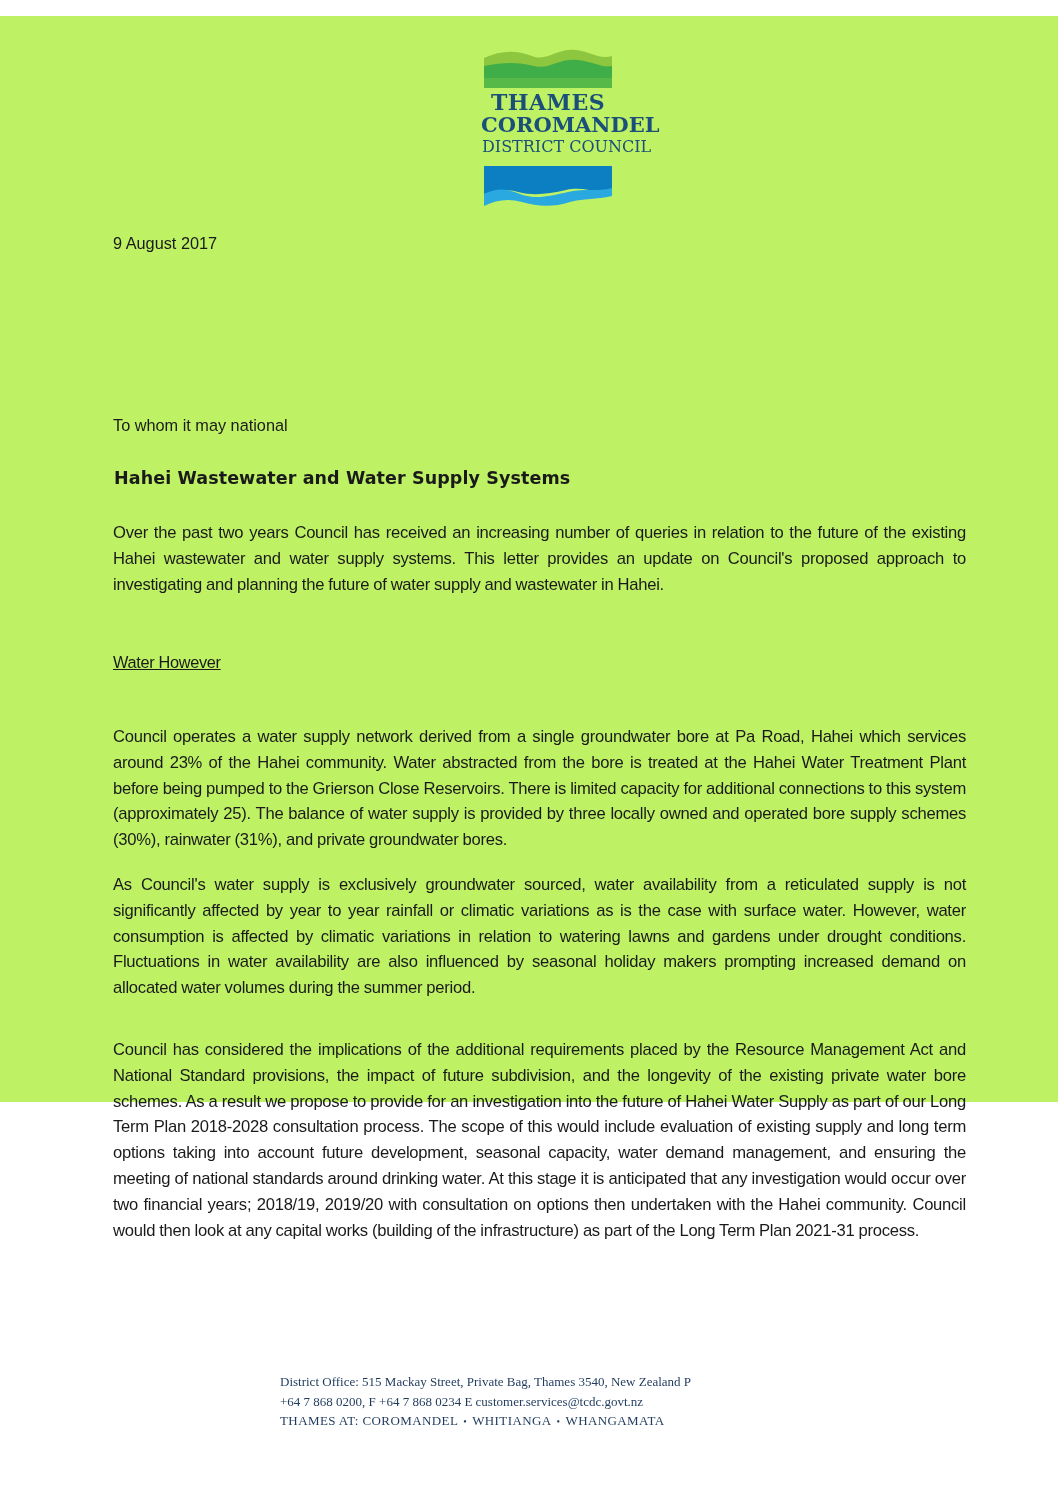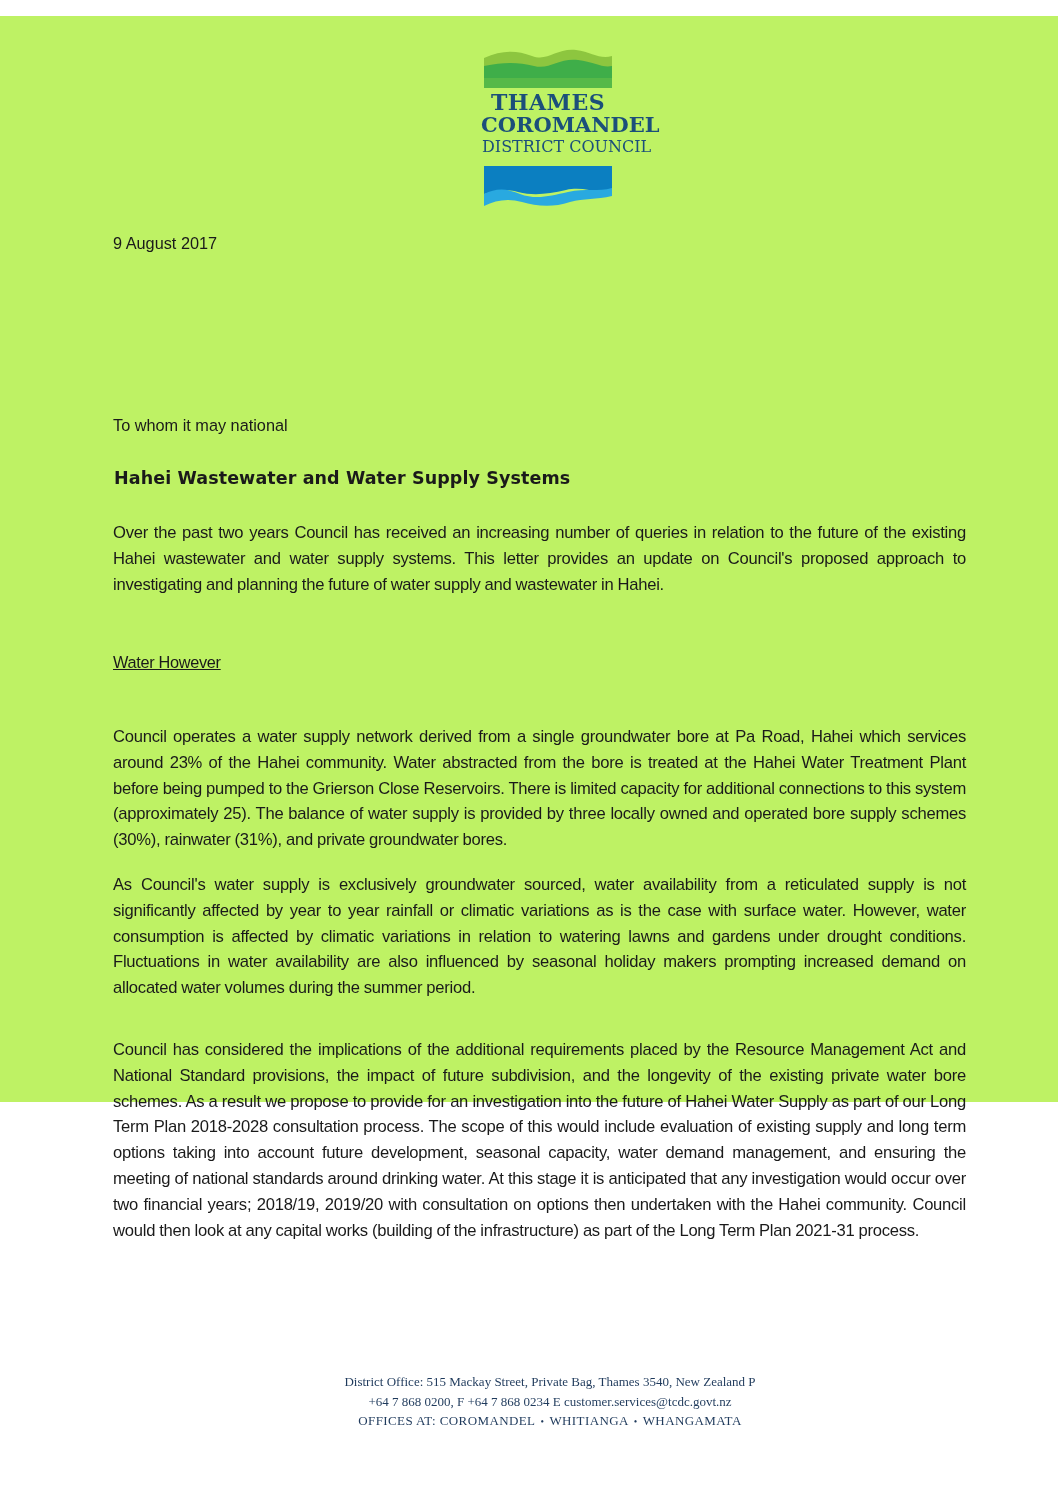--- a/index.html
+++ b/index.html
@@ -20,21 +20,21 @@
     .salutation { position: absolute; left: 113px; top: 400px; }
     .heading { position: absolute; left: 114px; top: 452px; font-family: "DejaVu Sans", sans-serif; font-size: 17.5px; font-weight: bold; color: #1a1a1a; letter-spacing: 0.1px; }
 
     .para { position: absolute; left: 113px; width: 853px; text-align: justify; line-height: 25.8px; font-family: "Liberation Sans Narrow", "Liberation Sans", sans-serif; font-size: 16.6px; letter-spacing: -0.25px; word-spacing: -0.3px; }
     .p1 { top: 504px; }
     .subhead { position: absolute; left: 113px; top: 637px; text-decoration: underline; font-family: "Liberation Sans", sans-serif; font-size: 16.3px; letter-spacing: -0.3px; }
     .p2 { top: 660px; margin-top: 48px; }
     .p3 { top: 840px; margin-top: 16px; }
     .p4 { top: 1021px; }
 
-    .footer { position: absolute; left: 280px; top: 1356px; width: 540px; text-align: center; font-family: "Liberation Serif", serif; color: #1f3a5c; font-size: 13px; line-height: 19.5px; }
+    .footer { position: absolute; left: 280px; top: 1356px; width: 540px; text-align: left; font-family: "Liberation Serif", serif; color: #1f3a5c; font-size: 13px; line-height: 19.5px; }
     .footer .offices { letter-spacing: 0.4px; }
     .dot { font-size: 10px; padding: 0 5px; vertical-align: middle; }
   </style>
 </head>
 <body>
 
 <div class="page">
 
   <div class="logo">
     <svg class="logo-green" viewBox="0 0 128 44">
@@ -62,18 +62,18 @@
 
   <div class="subhead">Water However</div>
   <div class="para p2">Council operates a water supply network derived from a single groundwater bore at Pa Road, Hahei which services around 23% of the Hahei community.  Water abstracted from the bore is treated at the Hahei Water Treatment Plant before being pumped to the Grierson Close Reservoirs.  There is limited capacity for additional connections to this system (approximately 25). The balance of water supply is provided by three locally owned and operated bore supply schemes (30%), rainwater (31%), and private groundwater bores.</div>
   <div class="para p3">As Council's water supply is exclusively groundwater sourced, water availability from a reticulated supply is not significantly affected by year to year rainfall or climatic variations as is the case with surface water.  However, water consumption is affected by climatic variations in relation to watering lawns and gardens under drought conditions.  Fluctuations in water availability are also influenced by seasonal holiday makers prompting increased demand on allocated water volumes during the summer period.</div>
   <div class="para p4">Council has considered the implications of the additional requirements placed by the Resource Management Act and National Standard provisions, the impact of future subdivision, and the longevity of the existing private water bore schemes.  As a result we propose to provide for an investigation into the future of Hahei Water Supply as part of our Long Term Plan 2018-2028 consultation process.  The scope of this would include evaluation of existing supply and long term options taking into account future development, seasonal capacity, water demand management, and ensuring the meeting of national standards around drinking water.  At this stage it is anticipated that any investigation would occur over two financial years; 2018/19, 2019/20 with consultation on options then undertaken with the Hahei community.  Council would then look at any capital works (building of the infrastructure) as part of the Long Term Plan 2021-31 process.</div>
 
   <div class="footer">
     <div>District Office: 515 Mackay Street, Private Bag, Thames 3540, New Zealand P</div>
     <div>+64 7 868 0200, F +64 7 868 0234 E customer.services@tcdc.govt.nz</div>
     <div class="offices">
-      <span>OFFICES AT:</span>
+      <span>THAMES AT:</span>
       <span>COROMANDEL</span><span class="dot">•</span><span>WHITIANGA</span><span class="dot">•</span><span>WHANGAMATA</span>
     </div>
   </div>
 
 </div>
 
 </body></html>

